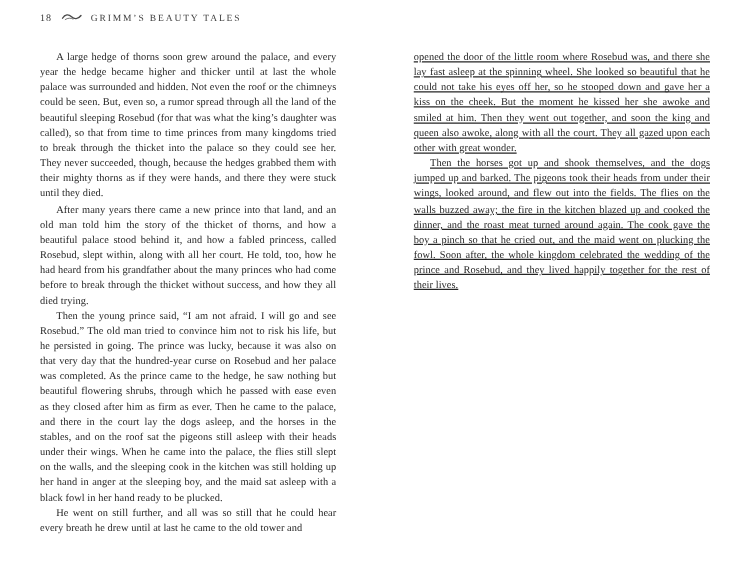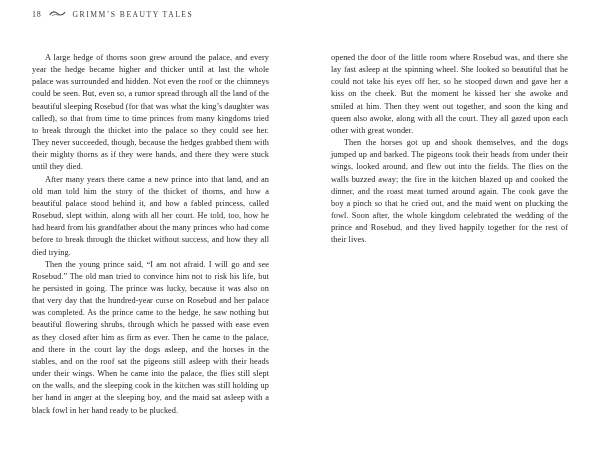--- a/index.html
+++ b/index.html
@@ -27,24 +27,23 @@
   }
   .running-header.left  { left: 32px; }
   .running-header.right { right: 31px; }
   .folio { letter-spacing: 0.8px; font-size: 8px; color: #3a3a3a; }
   .ornament { display: inline-block; flex: 0 0 auto; }
   .page-text {
     position: absolute;
     top: 40px;
     width: 237px;
     color: #262626;
-    margin-top: 12px;
   }
   .page-text.left  { left: 32px; }
-  .page-text.right { left: 331px; }
+  .page-text.right { left: 331px; text-decoration: underline; }
   .page-text p {
     margin: 0;
     text-align: justify;
     text-indent: 13px;
     font-size: 8.3px;
     line-height: 12.15px;
     letter-spacing: 0.05px;
     color: #262626;
   }
   .page-text p.no-indent { text-indent: 0; }
@@ -63,20 +62,21 @@
       </svg>
     </span>
     <span>GRIMM’S BEAUTY TALES</span>
   </div>
 
 
   <div class="page-text left">
     <p>A large hedge of thorns soon grew around the palace, and every year the hedge became higher and thicker until at last the whole palace was surrounded and hidden. Not even the roof or the chimneys could be seen. But, even so, a rumor spread through all the land of the beautiful sleeping Rosebud (for that was what the king’s daughter was called), so that from time to time princes from many kingdoms tried to break through the thicket into the palace so they could see her. They never succeeded, though, because the hedges grabbed them with their mighty thorns as if they were hands, and there they were stuck until they died.</p>
     <p>After many years there came a new prince into that land, and an old man told him the story of the thicket of thorns, and how a beautiful palace stood behind it, and how a fabled princess, called Rosebud, slept within, along with all her court. He told, too, how he had heard from his grandfather about the many princes who had come before to break through the thicket without success, and how they all died trying.</p>
     <p>Then the young prince said, “I am not afraid. I will go and see Rosebud.” The old man tried to convince him not to risk his life, but he persisted in going. The prince was lucky, because it was also on that very day that the hundred-year curse on Rosebud and her palace was completed. As the prince came to the hedge, he saw nothing but beautiful flowering shrubs, through which he passed with ease even as they closed after him as firm as ever. Then he came to the palace, and there in the court lay the dogs asleep, and the horses in the stables, and on the roof sat the pigeons still asleep with their heads under their wings. When he came into the palace, the flies still slept on the walls, and the sleeping cook in the kitchen was still holding up her hand in anger at the sleeping boy, and the maid sat asleep with a black fowl in her hand ready to be plucked.</p>
+    <p>He went on still further, and all was so still that he could hear every breath he drew until at last he came to the old tower and</p>
   </div>
 
   <div class="page-text right">
     <p class="no-indent">opened the door of the little room where Rosebud was, and there she lay fast asleep at the spinning wheel. She looked so beautiful that he could not take his eyes off her, so he stooped down and gave her a kiss on the cheek. But the moment he kissed her she awoke and smiled at him. Then they went out together, and soon the king and queen also awoke, along with all the court. They all gazed upon each other with great wonder.</p>
     <p>Then the horses got up and shook themselves, and the dogs jumped up and barked. The pigeons took their heads from under their wings, looked around, and flew out into the fields. The flies on the walls buzzed away; the fire in the kitchen blazed up and cooked the dinner, and the roast meat turned around again. The cook gave the boy a pinch so that he cried out, and the maid went on plucking the fowl. Soon after, the whole kingdom celebrated the wedding of the prince and Rosebud, and they lived happily together for the rest of their lives.</p>
   </div>
 
 </div>
 
 </body></html>

